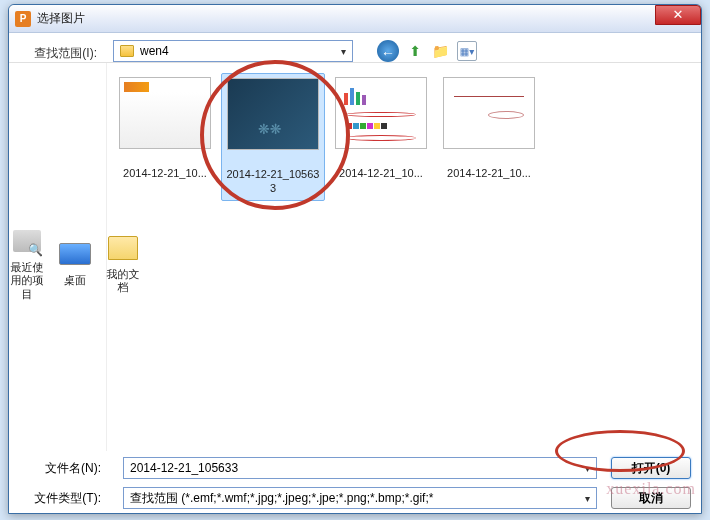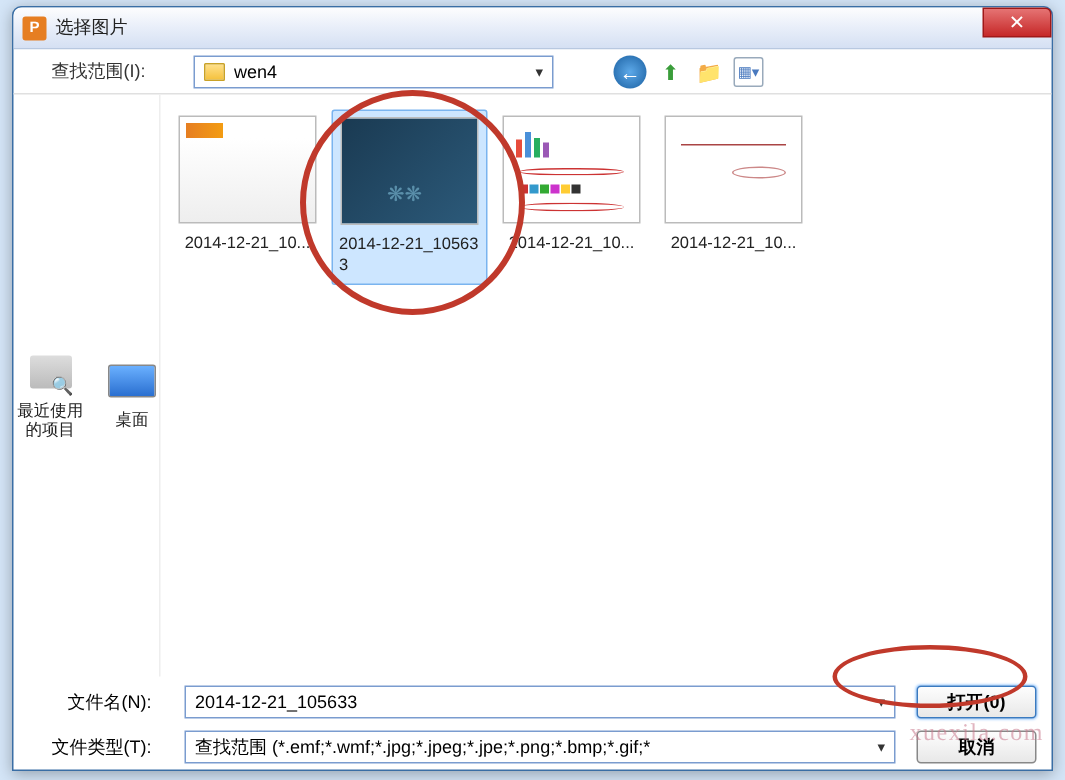--- a/index.html
+++ b/index.html
@@ -19,22 +19,22 @@
 .titlebar-icon { width: 16px; height: 16px; margin: 0 6px; background: #e67e22; border-radius: 2px; display: flex; align-items: center; justify-content: center; color: #fff; font-size: 10px; font-weight: bold; }
 .titlebar-text { font-size: 12px; color: #222; }
 .close-btn {
   position: absolute; right: 0; top: 0; width: 46px; height: 20px;
   background: linear-gradient(#e57373, #c62828); color: #fff;
   text-align: center; line-height: 18px; font-size: 13px;
   border-radius: 0 4px 0 0; border: 1px solid #a01818;
 }
 
 .toolbar {
-  height: 30px; display: flex; align-items: center; padding: 0 10px;
-  gap: 20px; border-bottom: 1px solid #e0e0e0;
+  height: 30px; display: flex; align-items: flex-end; padding: 0 10px;
+  gap: 4px; border-bottom: 1px solid #e0e0e0;
 }
 .toolbar-label { font-size: 12px; color: #333; width: 90px; text-align: right; padding-right: 12px; }
 .dropdown {
   flex: 0 0 240px; height: 22px; border: 1px solid #7a9ccf;
   background: #fff; display: flex; align-items: center; padding: 0 6px;
   font-size: 12px; position: relative;
 }
 .dropdown::after { content: "▾"; position: absolute; right: 6px; color: #333; font-size: 10px; }
 .folder-glyph { width: 14px; height: 12px; background: linear-gradient(#ffe08a, #f5c23e); border: 1px solid #c9a227; border-radius: 1px; margin-right: 6px; }
 
@@ -66,21 +66,21 @@
 
 .thumb {
   width: 104px; display: flex; flex-direction: column; align-items: center;
   padding: 4px; gap: 6px;
 }
 .thumb.selected { background: #cde6ff; border: 1px solid #7ab4ef; border-radius: 2px; }
 .thumb-img {
   width: 92px; height: 72px; border: 1px solid #bbb; background: #fff;
   display: flex; flex-direction: column; padding: 4px; font-size: 5px;
 }
-.thumb-label { font-size: 11px; color: #222; line-height: 1.3; word-break: break-all; }
+.thumb-label { font-size: 11px; color: #222; text-align: center; line-height: 1.3; word-break: break-all; margin-top: 11px; }
 
 .t1 { background: linear-gradient(#fff 20%, #eee); }
 .t1::before { content: ""; height: 10px; background: linear-gradient(90deg,#e67e22,#f39c12 30%,#fff 30%); display:block; margin-bottom: 2px; }
 .t2 { background: linear-gradient(135deg,#1a3a52,#2c5a7a); position: relative; }
 .t2::after { content: "❋❋"; color: #5a8faa; position: absolute; bottom: 12px; left: 30px; font-size: 14px; }
 .t3 { background: #fff; }
 .t3-bars { display:flex; gap:2px; height:20px; align-items:flex-end; margin:4px; }
 .t3-bars i { width:4px; background:#4a90d9; }
 .t3-bars i:nth-child(1){height:60%;background:#e74c3c;}
 .t3-bars i:nth-child(2){height:90%;}
@@ -152,20 +152,24 @@
 
     <div class="sidebar">
       <div class="sidebar-item">
         <div class="sb-icon recent-ic"></div>
         <span class="lbl">最近使用的项目</span>
       </div>
       <div class="sidebar-item">
         <div class="sb-icon desktop-ic"></div>
         <span class="lbl">桌面</span>
       </div>
+      <div class="sidebar-item">
+        <div class="sb-icon docs-ic"></div>
+        <span class="lbl">我的文档</span>
+      </div>
     </div>
 
     <div class="file-area">
 
       <div class="thumb">
         <div class="thumb-img t1"></div>
         <div class="thumb-label">2014-12-21_10...</div>
       </div>
 
       <div class="thumb selected">

